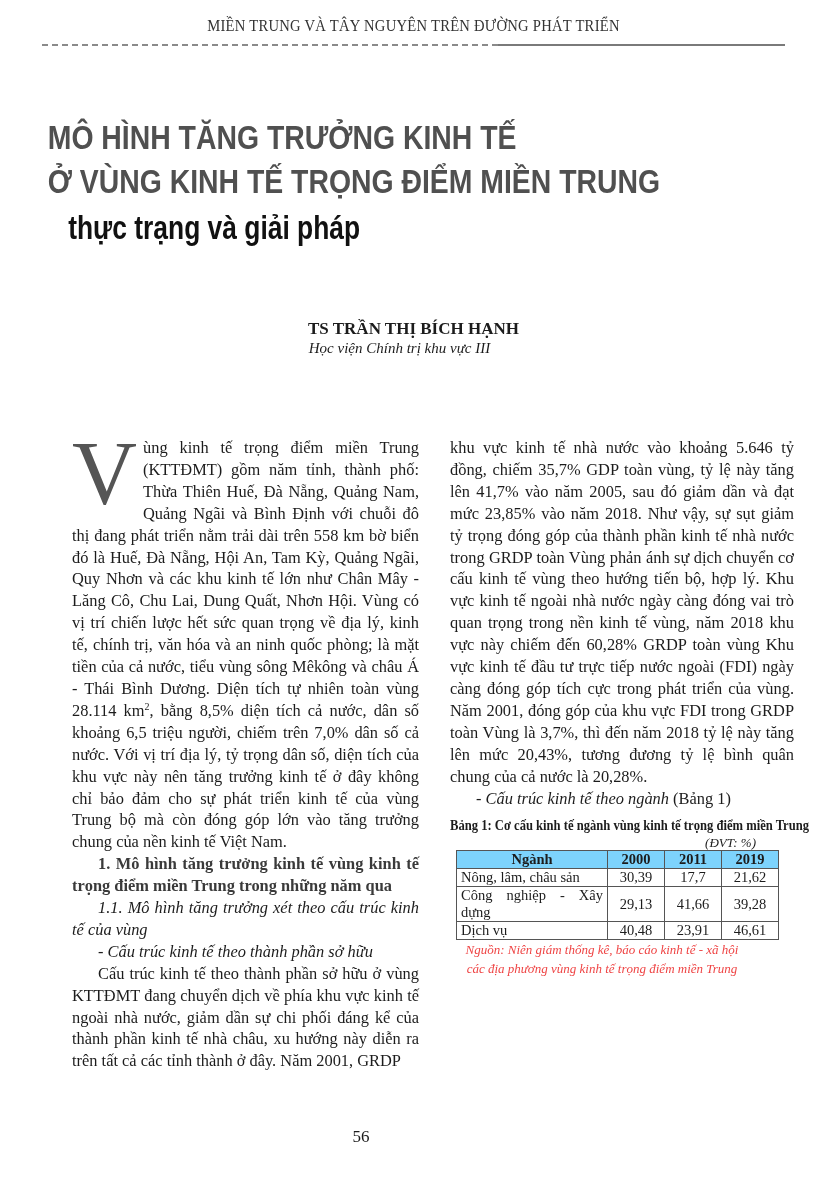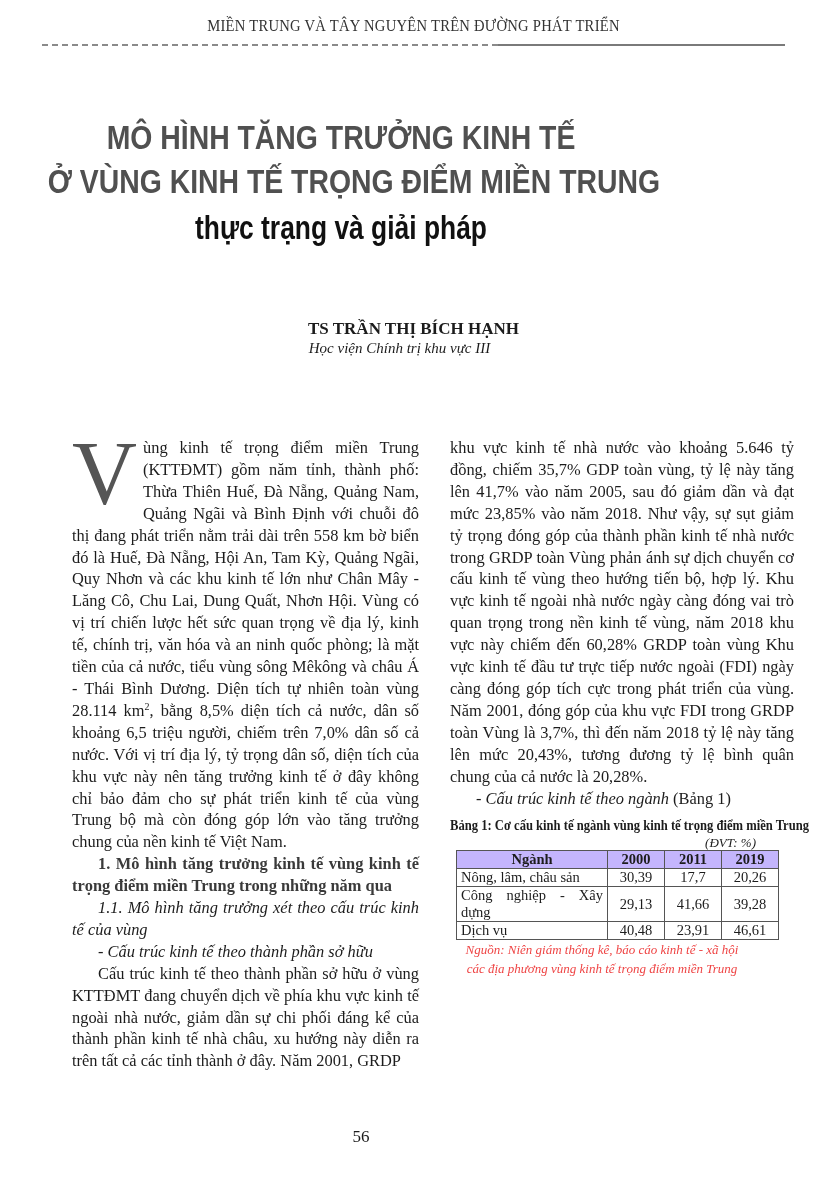--- a/index.html
+++ b/index.html
@@ -1,37 +1,37 @@
 <!DOCTYPE html>
 <html><head>
 <meta charset="utf-8">
 <style>
   html, body { margin: 0; padding: 0; background: #ffffff; }
   body { width: 827px; height: 1183px; position: relative; overflow: hidden; color: #1c1c1c; font-family: "Liberation Serif", serif; }
   .running-header { position: absolute; top: 16px; left: 0; width: 827px; text-align: center; font-family: "Liberation Serif", serif; font-size: 17px; letter-spacing: 0.3px; color: #333; transform: scaleX(0.86); transform-origin: center; }
   .header-rule { position: absolute; top: 44px; left: 42px; width: 456px; border-top: 2px dashed #8a8a8a; }
   .header-rule-solid { position: absolute; top: 44px; left: 498px; width: 287px; border-top: 2px solid #7a7a7a; }
-  .title-block { position: absolute; top: 116px; left: 0; width: 682px; text-align: center; }
+  .title-block { position: absolute; top: 116px; left: 0; width: 682px; }
   .title-line { font-family: "Liberation Sans", sans-serif; font-weight: bold; color: #505050; font-size: 33px; line-height: 44px; transform: scaleX(0.86); transform-origin: center; white-space: nowrap; }
   .subtitle-line { font-family: "Liberation Sans", sans-serif; font-weight: bold; color: #111; font-size: 33px; line-height: 48px; transform: scaleX(0.80); transform-origin: center; }
   .author { position: absolute; top: 319px; left: 0; width: 827px; text-align: center; font-weight: bold; font-size: 17px; }
   .affil { position: absolute; top: 340px; left: 0; width: 799px; text-align: center; font-style: italic; font-size: 15px; }
   .col { position: absolute; font-size: 16.4px; line-height: 21.9px; text-align: justify; }
   .col-left { left: 72px; top: 437px; width: 347px; }
   .col-right { left: 450px; top: 437px; width: 344px; }
   .col p { margin: 0; }
   .indent { text-indent: 26px; }
   .dropcap { float: left; font-family: "Liberation Serif", serif; font-size: 90px; line-height: 70px; color: #555; margin: 2px 6px 0 0; height: 66px; }
   .sec-bold { font-weight: bold; color: #3a3a3a; text-indent: 26px; }
   .it { font-style: italic; }
   .tbl-caption { font-weight: bold; font-size: 14px; margin: 8px 0 0 0; line-height: 18px; white-space: nowrap; transform: scaleX(0.90); transform-origin: left; }
   .tbl-unit { text-align: right; font-style: italic; font-size: 13px; line-height: 15px; margin-right: 38px; }
   table.data { border-collapse: collapse; margin-left: 6px; font-size: 14.5px; line-height: 17px; }
   table.data td, table.data th { border: 1px solid #555; padding: 0 4px; }
-  table.data th { background: #c4b5fd; font-weight: bold; text-align: center; }
+  table.data th { background: #7dd3fc; font-weight: bold; text-align: center; }
   table.data td.num { text-align: center; width: 48px; }
   table.data td.name { width: 142px; }
   .source { font-style: italic; font-size: 13px; line-height: 18px; text-align: center; margin: 1px 40px 0 0; color: #ef4444; }
   .page-number { position: absolute; top: 1127px; left: 0; width: 722px; text-align: center; font-size: 17px; }
   sup { font-size: 10px; line-height: 0; }
 </style>
 </head>
 <body>
 
 <div class="running-header">MIỀN TRUNG VÀ TÂY NGUYÊN TRÊN ĐƯỜNG PHÁT TRIỂN</div>
@@ -66,21 +66,21 @@
         <tr>
       <th>Ngành</th>
       <th>2000</th>
       <th>2011</th>
       <th>2019</th>
     </tr>
     <tr>
       <td class="name">Nông, lâm, châu sản</td>
       <td class="num">30,39</td>
       <td class="num">17,7</td>
-      <td class="num">20,26</td>
+      <td class="num">21,62</td>
     </tr>
     <tr>
       <td class="name">Công nghiệp - Xây dựng</td>
       <td class="num">29,13</td>
       <td class="num">41,66</td>
       <td class="num">39,28</td>
     </tr>
     <tr>
       <td class="name">Dịch vụ</td>
       <td class="num">40,48</td>

